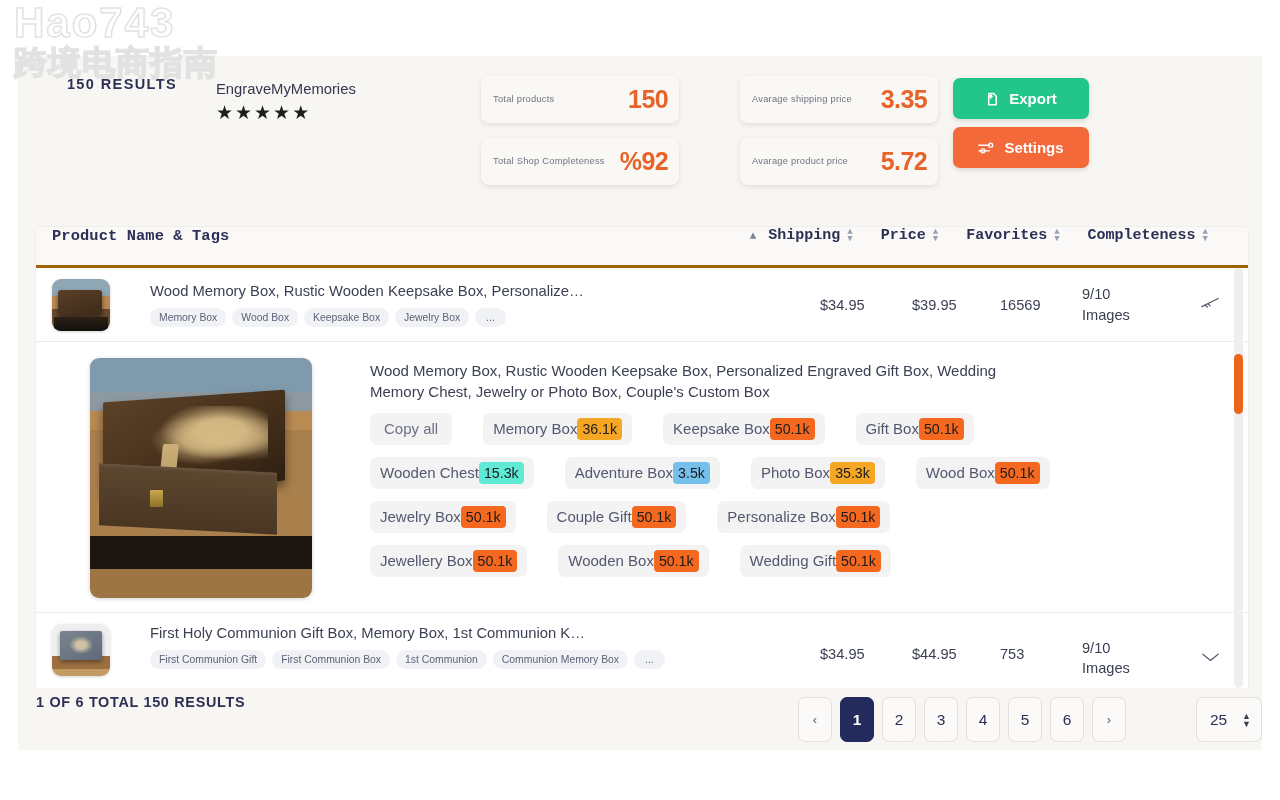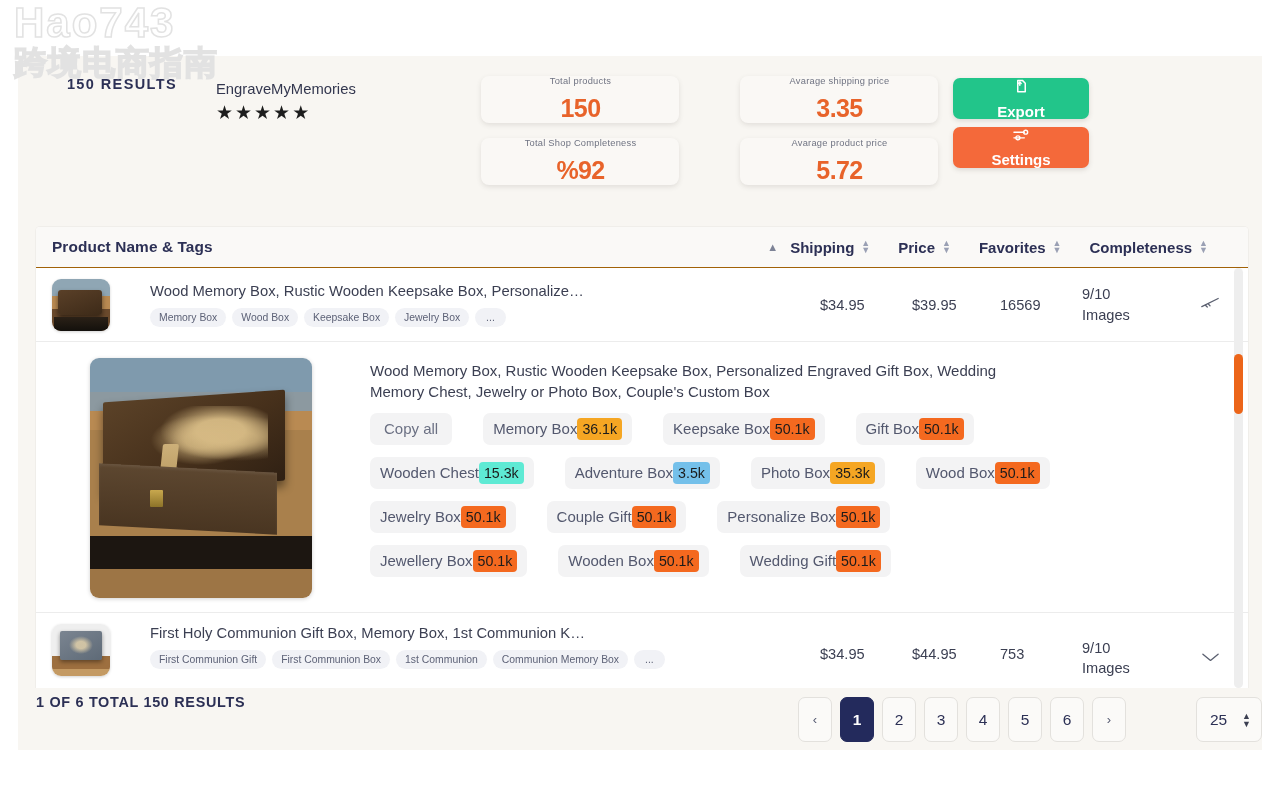--- a/index.html
+++ b/index.html
@@ -124,21 +124,20 @@
     width: 198px;
     height: 47px;
     background: #faf8f5;
     border-radius: 8px;
     box-shadow: 0 2px 5px rgba(80,70,60,.13);
     display: flex;
     align-items: center;
     justify-content: space-between;
     padding: 0 11px 0 12px;
     margin-bottom: 15px;
-    flex-direction: column;
   }
   .stat-card .stat-label {
     font-size: 9.3px;
     color: #6f7382;
     letter-spacing: .25px;
     line-height: 1.2;
     max-width: 115px;
   }
   .stat-card .stat-value {
     font-size: 25px;
@@ -163,21 +162,20 @@
     color: #ffffff;
     font-family: "Liberation Sans", sans-serif;
     font-size: 15px;
     font-weight: 600;
     display: flex;
     align-items: center;
     justify-content: center;
     gap: 9px;
     cursor: pointer;
     box-shadow: 0 2px 5px rgba(80,70,60,.16);
-    flex-direction: column;
   }
   #export-button   { background: #22c58a; margin-bottom: 8px; }
   #settings-button { background: #f4693a; }
   .act-btn svg { display: block; }
 
   
   #table-card {
     position: absolute;
     left: 36px;
     top: 227px;
@@ -187,23 +185,24 @@
     border-radius: 4px 4px 0 0;
     overflow: hidden;
     box-shadow: 0 0 0 1px rgba(0,0,0,.03);
     z-index: 10;
   }
 
   #table-head {
     height: 41px;
     background: #faf9f7;
     display: flex;
-    align-items: center;
-    border-bottom: 1px solid #a16207;
+    align-items: flex-start;
+    border-bottom: 3px solid #a16207;
     padding-left: 16px;
+    font-family: Liberation Mono, monospace;
   }
   #table-head .col-title {
     font-size: 15.4px;
     font-weight: 700;
     color: #2c3055;
     letter-spacing: .1px;
   }
   .head-right {
     margin-left: auto;
     display: flex;

